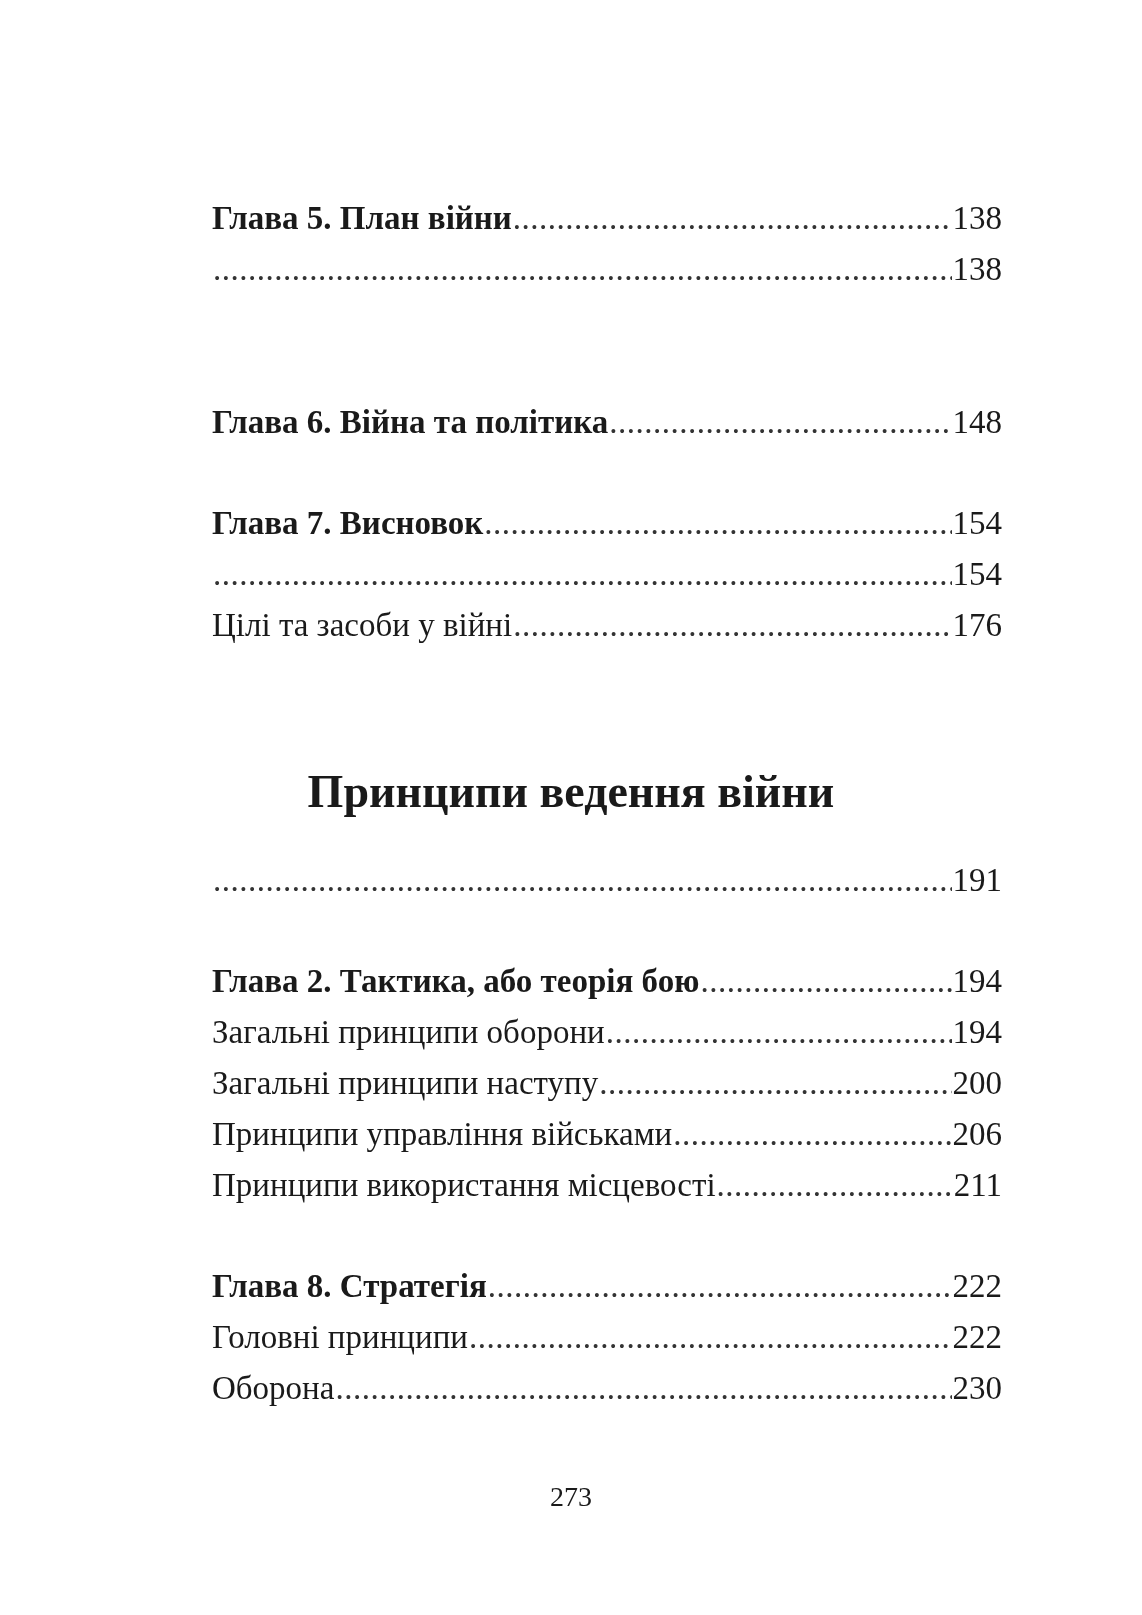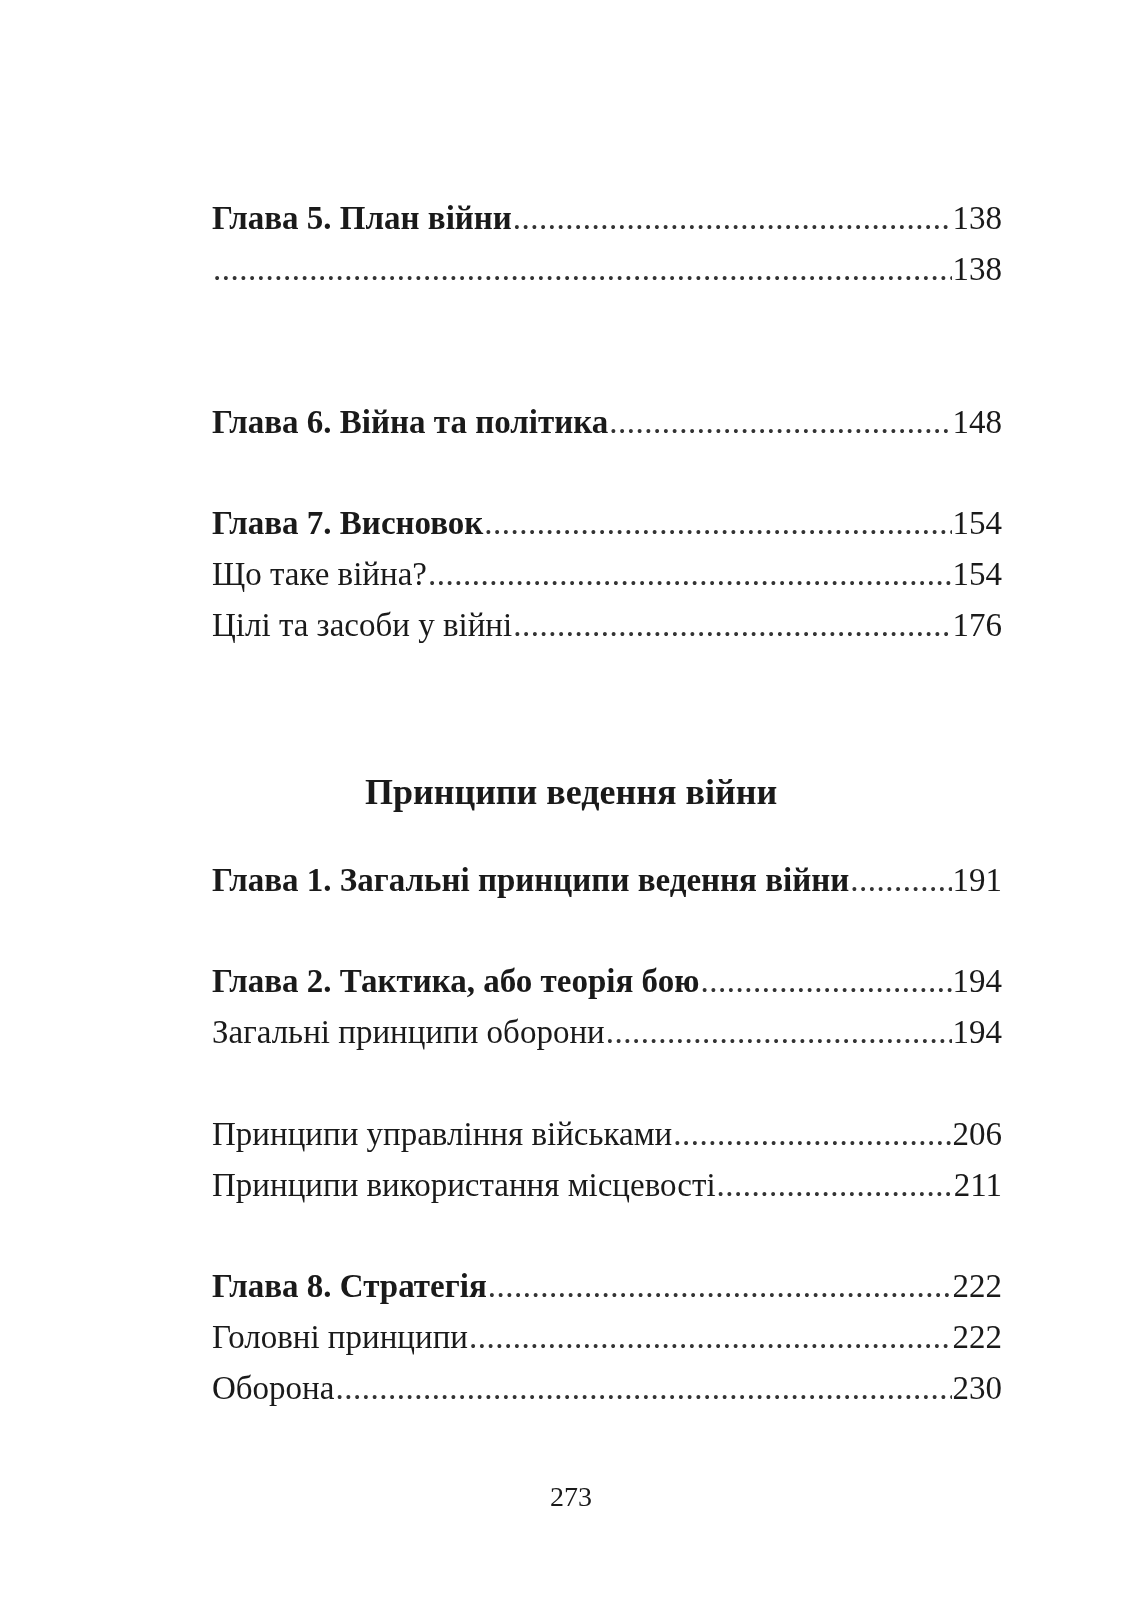--- a/index.html
+++ b/index.html
@@ -54,21 +54,21 @@
     .toc-row .page-num {
       flex: 0 0 auto;
       font-weight: normal;
     }
     .section-title {
       position: absolute;
       left: 0;
       width: 1142px;
       top: 764px;
       text-align: center;
-      font-size: 36px;
+      font-size: 46px;
       font-weight: bold;
       line-height: 56px;
     }
     .folio {
       position: absolute;
       left: 0;
       width: 1142px;
       top: 1480px;
       text-align: center;
       font-size: 28px;
@@ -95,47 +95,50 @@
     <span class="leader"></span>
     <span class="page-num">148</span>
   </div>
 
   <div class="toc-row chapter" style="top:501px">
     <span class="label">Глава 7.  Висновок</span>
     <span class="leader"></span>
     <span class="page-num">154</span>
   </div>
   <div class="toc-row section" style="top:552px">
-    <span class="label">Що таке війна?</span>
     <span class="leader"></span>
     <span class="page-num">154</span>
   </div>
   <div class="toc-row section" style="top:603px">
     <span class="label">Цілі та засоби у війні</span>
     <span class="leader"></span>
     <span class="page-num">176</span>
   </div>
 
   <div class="section-title">Принципи ведення війни</div>
 
   <div class="toc-row chapter" style="top:858px">
-    <span class="label">Глава 1. Загальні принципи ведення війни</span>
     <span class="leader"></span>
     <span class="page-num">191</span>
   </div>
 
   <div class="toc-row chapter" style="top:959px">
     <span class="label">Глава 2. Тактика, або теорія бою</span>
     <span class="leader"></span>
     <span class="page-num">194</span>
   </div>
   <div class="toc-row section" style="top:1010px">
     <span class="label">Загальні принципи оборони</span>
     <span class="leader"></span>
     <span class="page-num">194</span>
+  </div>
+  <div class="toc-row section" style="top:1061px">
+    <span class="label">Загальні  принципи  наступу</span>
+    <span class="leader"></span>
+    <span class="page-num">200</span>
   </div>
   <div class="toc-row section" style="top:1112px">
     <span class="label">Принципи управління військами</span>
     <span class="leader"></span>
     <span class="page-num">206</span>
   </div>
   <div class="toc-row section" style="top:1163px">
     <span class="label">Принципи використання місцевості</span>
     <span class="leader"></span>
     <span class="page-num">211</span>

